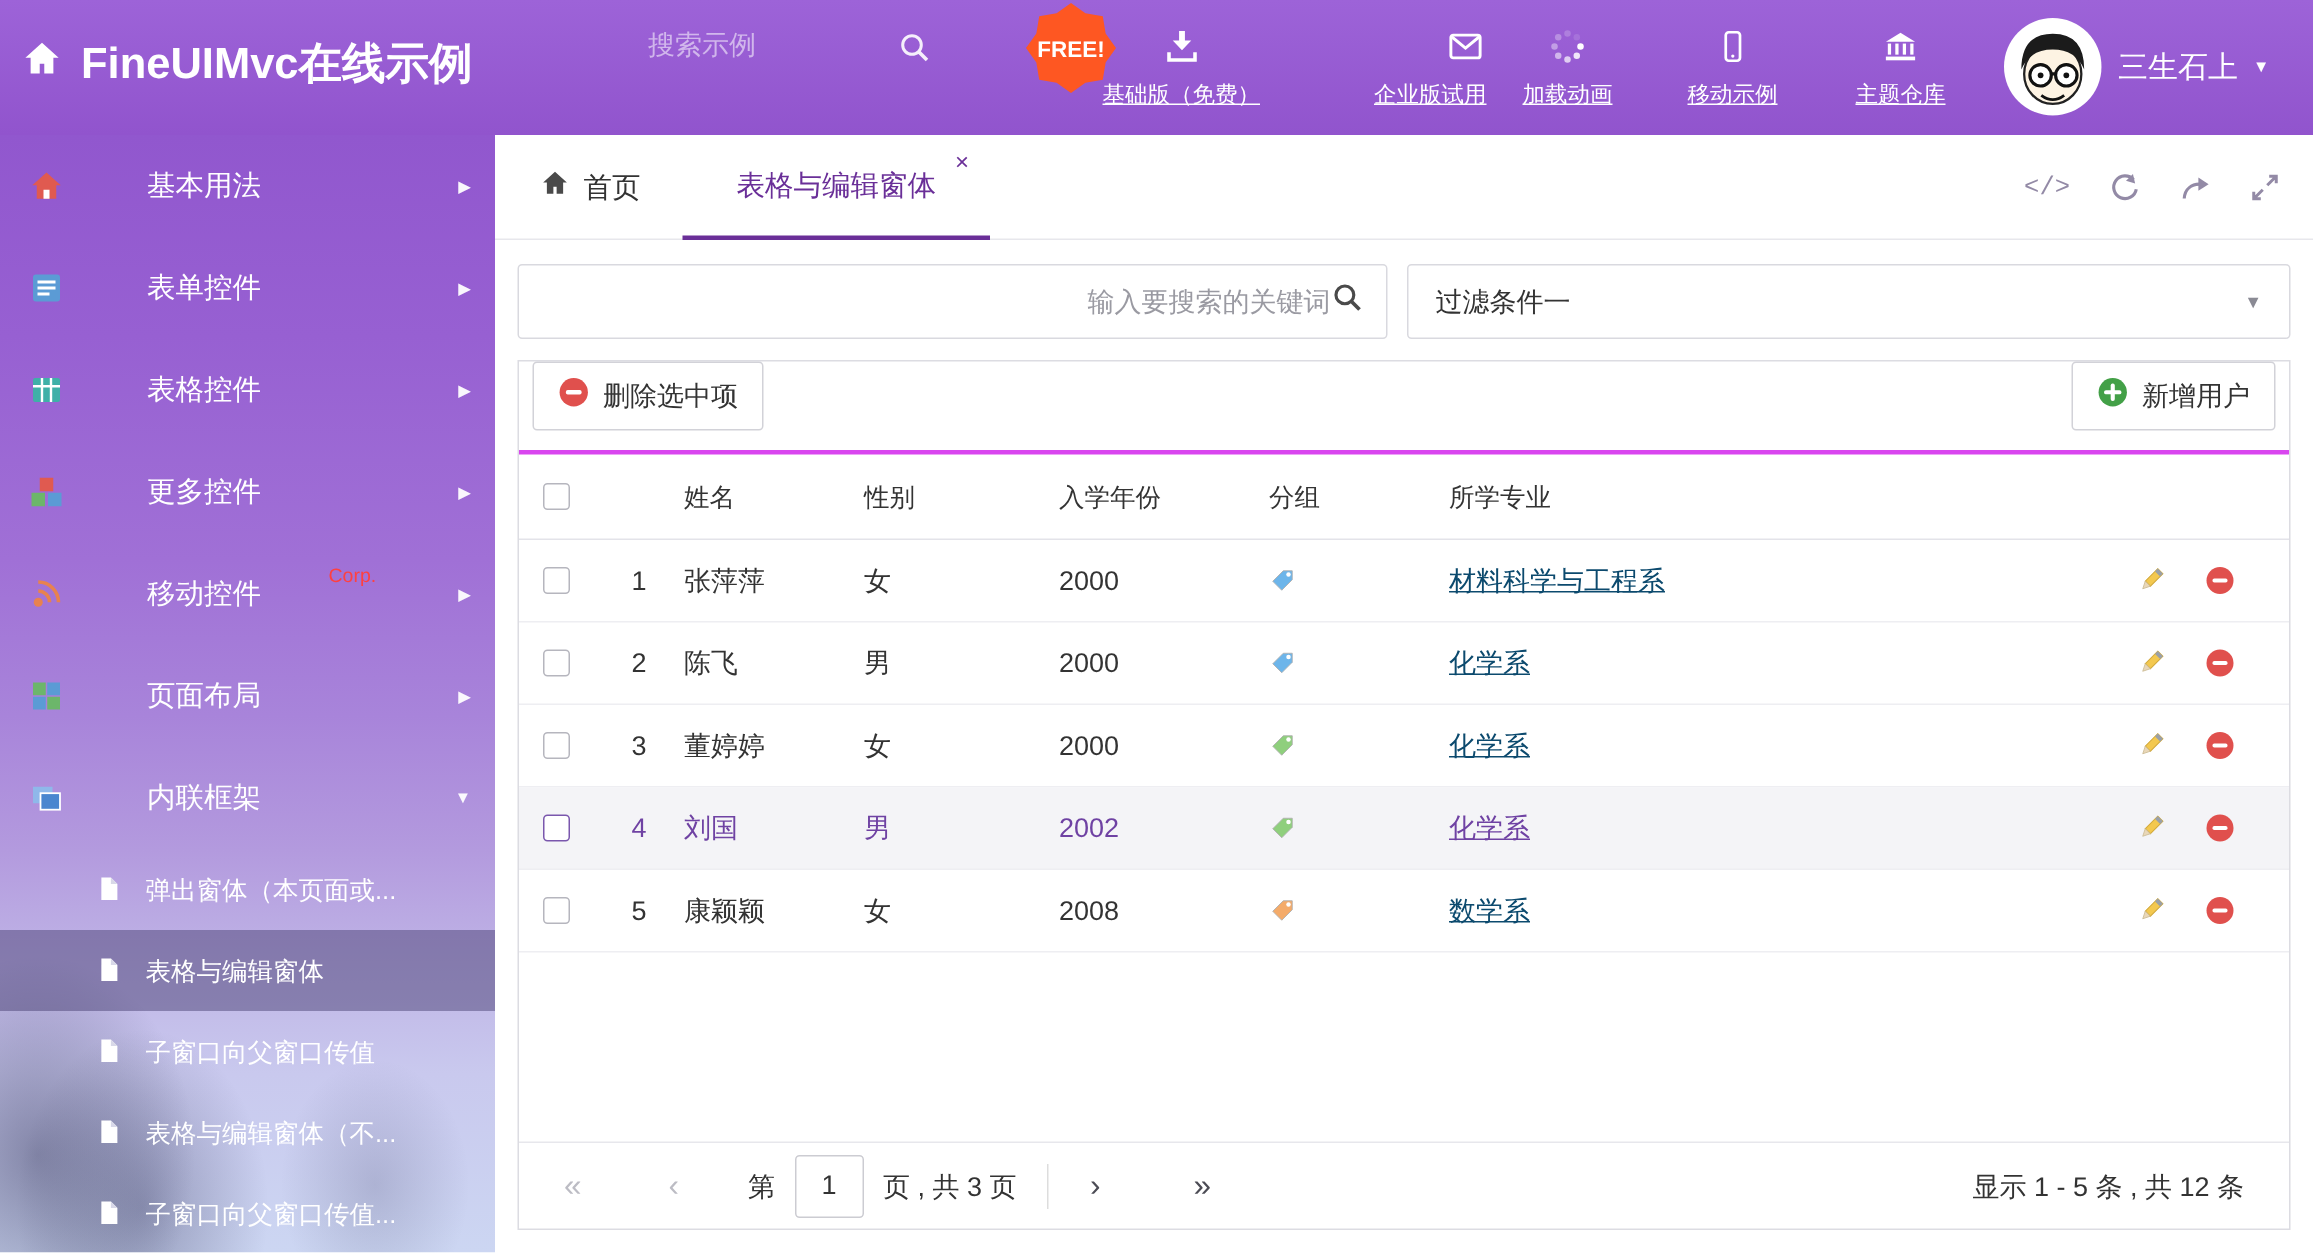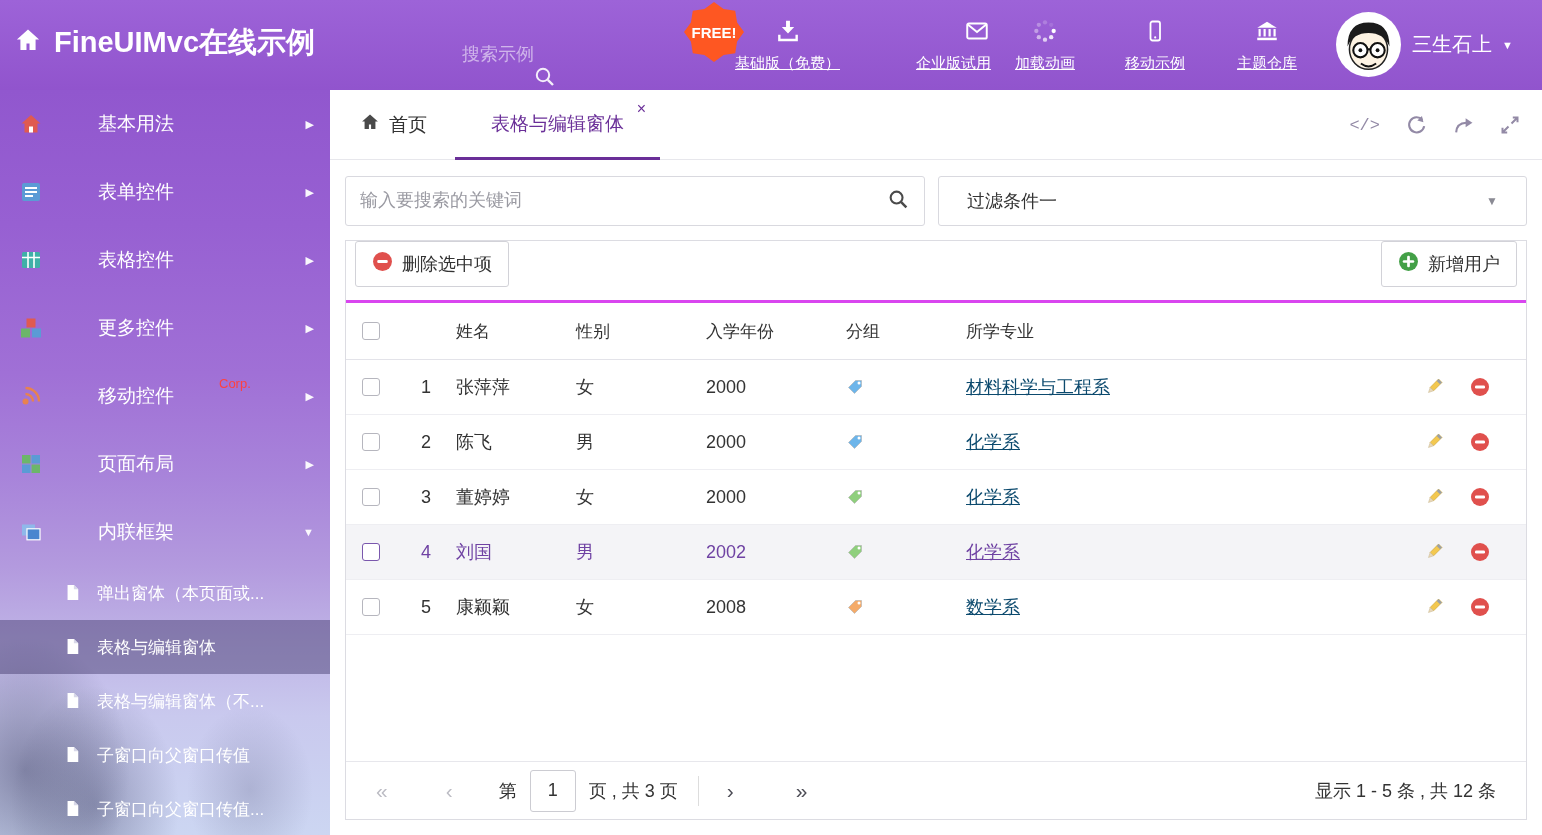--- a/index.html
+++ b/index.html
@@ -1,21 +1,21 @@
 <!DOCTYPE html>
 <html><head>
 <meta charset="utf-8">
 <style>
   * { margin:0; padding:0; box-sizing:border-box; }
   html,body { width:1542px; height:835px; overflow:hidden; font-family:"Liberation Sans","DejaVu Sans",sans-serif; background:#fff; position:relative; }
 
   
   .header { position:absolute; top:0; left:0; width:1542px; height:90px; background:linear-gradient(180deg,#9d63d8,#9154cd); z-index:10; }
   .brand { position:absolute; left:14px; top:23px; display:flex; align-items:center; gap:12px; color:#fff; font-size:29px; font-weight:bold; }
-  .hsearch { position:absolute; left:432px; top:44px; width:210px; height:36px; display:flex; align-items:center;flex-direction:column; }
+  .hsearch { position:absolute; left:432px; top:20px; width:210px; height:36px; display:flex; align-items:flex-start; }
   .hsearch input { background:transparent; border:none; outline:none; color:rgba(255,255,255,.95); font-size:18px; width:150px; font-family:inherit; }
   .hsearch input::placeholder { color:rgba(255,255,255,.55); }
   .hsearch .mag { margin-left:16px; }
   .free-badge { position:absolute; left:683px; top:1px; width:62px; height:62px; z-index:12; }
   .hnav { position:absolute; left:706px; top:12px; display:flex; }
   .nav-item { display:flex; flex-direction:column; align-items:center; gap:10px; color:#fff; cursor:pointer;text-decoration:underline; }
   .nav-item.w1{width:163px;} .nav-item.w2{width:122px;align-items:flex-end;} .nav-item.w3{width:112px;} .nav-item.w4{width:108px;} .nav-item.w5{width:112px;}
   .nav-icon { height:32px; display:flex; align-items:flex-end; }
   .nav-label { font-size:15px; white-space:nowrap; }
   .avatar { position:absolute; left:1336px; top:12px; width:65px; height:65px; border-radius:50%; background:#fff; overflow:hidden; border:2px solid rgba(255,255,255,.85); }
@@ -42,23 +42,23 @@
   .main { position:absolute; top:90px; left:330px; right:0; bottom:0; background:#fff; display:flex; flex-direction:column; }
   .tabbar { height:70px; flex:none; position:relative; border-bottom:1px solid #e7e7ec; }
   .tab-home { position:absolute; left:30px; top:0; height:69px; display:flex; align-items:center; gap:9px; font-size:19px; color:#333; cursor:pointer; }
   .tab-active { position:absolute; left:125px; top:0; height:70px; width:205px; display:flex; align-items:center; justify-content:center; font-size:19px; color:#6a2f98; border-bottom:3px solid #6a2f98; cursor:pointer; }
   .tab-close { position:absolute; right:14px; top:10px; font-size:16px; color:#6a2f98; cursor:pointer; }
   .tab-tools { position:absolute; right:22px; top:0; height:70px; display:flex; align-items:center; gap:26px; color:#938aa6; }
   .tool { display:flex; align-items:center; cursor:pointer; font-size:17px; font-family:"Liberation Mono","DejaVu Sans Mono",monospace; color:#938aa6; }
 
   .filter-row { flex:none; display:flex; gap:13px; margin:16px 15px 14px; }
   .search-box { width:580px; height:50px; border:1px solid #d9d9df; border-radius:3px; display:flex; align-items:center; padding:0 14px; background:#fff; }
-  .search-box input { flex:1; border:none; outline:none; font-size:18px; color:#333; font-family:Liberation Mono, monospace; }
+  .search-box input { flex:1; border:none; outline:none; font-size:18px; color:#333; font-family:Liberation Sans, sans-serif;text-align:right; }
   .search-box input::placeholder { color:#9a9aa2; }
-  .filter-dd { flex:1; height:50px; border:1px solid #d9d9df; border-radius:3px; display:flex; align-items:center; padding:0 28px; font-size:18px; color:#333; cursor:pointer; }
+  .filter-dd { flex:1; height:50px; border:1px solid #d9d9df; border-radius:3px; display:flex; align-items:center; padding:0 18px; font-size:18px; color:#333; cursor:pointer; }
   .dd-caret { margin-left:auto; color:#8a8a94; font-size:12px; }
 
   .grid { flex:1; margin:0 15px 15px; border:1px solid #dcdce2; display:flex; flex-direction:column; min-height:0; }
   .gtoolbar { flex:none; height:62px; display:flex; justify-content:space-between; padding:0 9px; border-bottom:3px solid #d946ef; }
   .btn { display:inline-flex; align-items:center; gap:9px; height:46px; padding:0 16px; border:1px solid #d2d2d8; border-radius:3px; background:#fff; font-size:18px; color:#333; cursor:pointer; font-family:inherit; }
 
   .thead { flex:none; height:57px; display:flex; align-items:center; border-bottom:1px solid #e3e3e9; font-size:17px; color:#333; }
   .trow { flex:none; height:55px; display:flex; align-items:center; border-bottom:1px solid #eeeef2; font-size:18px; color:#333; }
   .trow.selected { background:#f4f4f7; color:#6f42a3; }
   .col-cb { width:56px; padding-left:16px; }
@@ -292,30 +292,30 @@
       </span>
       <span>表格与编辑窗体</span>
     </div>
     <div class="sub-item">
       <span class="file-icon">
         <svg width="19" height="19" viewBox="0 0 24 24">
             <path d="M4.5 2.5 h8 l5.5 5.5 V21.5 h-13.5 Z" fill="#fff"></path>
             <path d="M12.5 2.5 V8 h5.5" fill="#d8d8e8"></path>
           </svg>
       </span>
-      <span>表格与编辑窗体（不...</span>
+      <span>子窗口向父窗口传值</span>
     </div>
     <div class="sub-item">
       <span class="file-icon">
         <svg width="19" height="19" viewBox="0 0 24 24">
             <path d="M4.5 2.5 h8 l5.5 5.5 V21.5 h-13.5 Z" fill="#fff"></path>
             <path d="M12.5 2.5 V8 h5.5" fill="#d8d8e8"></path>
           </svg>
       </span>
-      <span>子窗口向父窗口传值</span>
+      <span>表格与编辑窗体（不...</span>
     </div>
     <div class="sub-item">
       <span class="file-icon">
         <svg width="19" height="19" viewBox="0 0 24 24">
             <path d="M4.5 2.5 h8 l5.5 5.5 V21.5 h-13.5 Z" fill="#fff"></path>
             <path d="M12.5 2.5 V8 h5.5" fill="#d8d8e8"></path>
           </svg>
       </span>
       <span>子窗口向父窗口传值...</span>
     </div>

